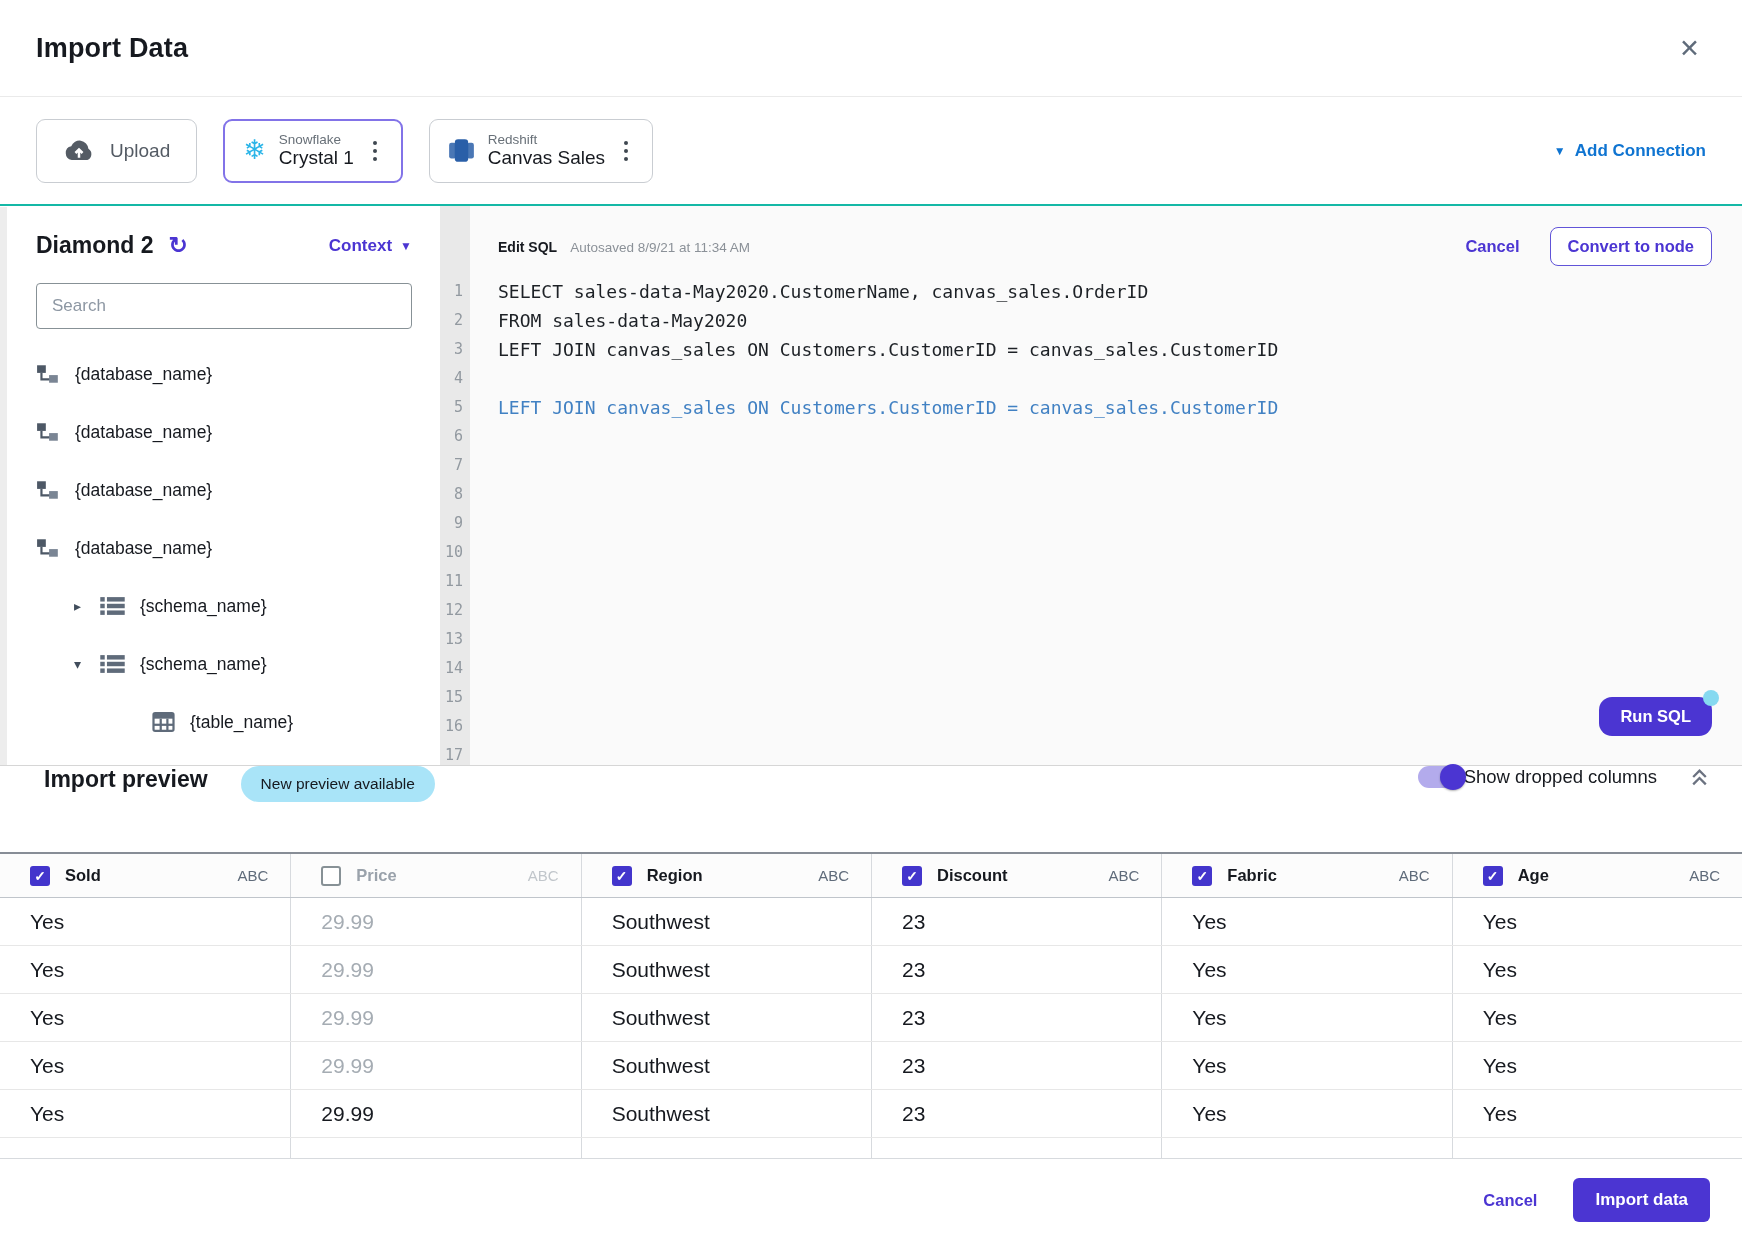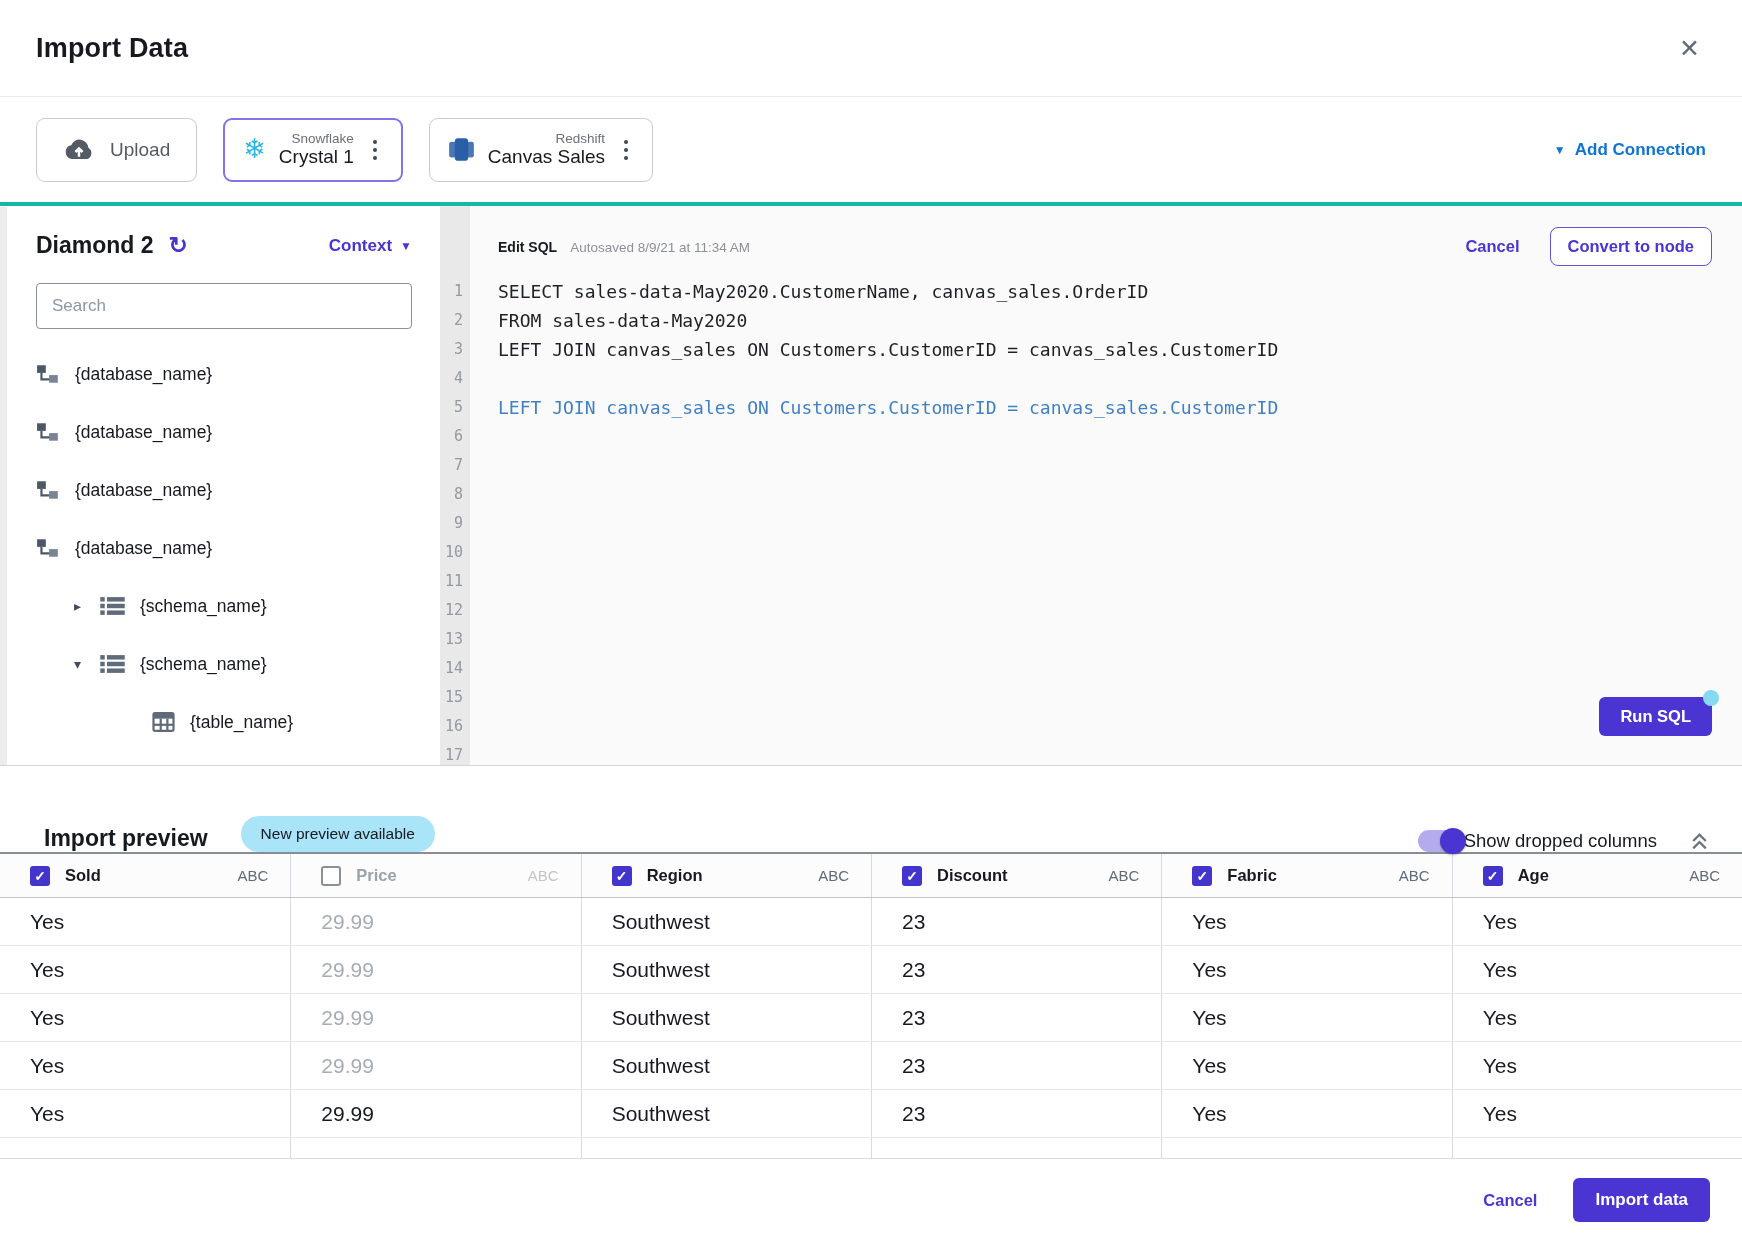--- a/index.html
+++ b/index.html
@@ -5,21 +5,21 @@
   * { margin:0; padding:0; box-sizing:border-box; }
   body { background:#fff; font-family:"Liberation Sans", sans-serif; color:#16191f; }
   .modal { position:relative; width:1742px; height:1238px; background:#fff; overflow:hidden; }
 
   
   .topbar { height:97px; display:flex; align-items:center; padding:0 42px 0 36px; border-bottom:1px solid #eaeaea; }
   .topbar h1 { font-size:27px; font-weight:700; letter-spacing:.2px; }
   .close-x { margin-left:auto; font-size:25px; color:#5f6b7a; cursor:pointer; line-height:1; }
 
   
-  .connections { height:109px; display:flex; align-items:center; padding:0 36px; border-bottom:4px solid #14b8a6; gap:26px;text-align:right; }
+  .connections { height:109px; display:flex; align-items:center; padding:0 36px; border-bottom:2px solid #14b8a6; gap:26px; }
   .card { height:64px; background:#fff; border:1px solid #c9cdd2; border-radius:9px; display:flex; align-items:center; padding:0 18px; gap:13px; cursor:pointer; }
   .card.selected { border:2px solid #8273e8; }
   .card .stack { display:flex; flex-direction:column; line-height:1.15; }
   .card .provider { font-size:13.5px; color:#687078; }
   .card .cname { font-size:19px; color:#16191f; }
   .card.upload { padding:0 26px; gap:15px; }
   .card.upload .ulabel { font-size:19px; color:#545b64; }
   .s3-label { font-size:20px; color:#6e7681; padding:0 6px; }
   .kebab { display:flex; flex-direction:column; gap:4px; padding:4px 6px; cursor:pointer; }
   .kebab i { width:4px; height:4px; border-radius:50%; background:#3f4750; }
@@ -54,25 +54,25 @@
   .sql-head { display:flex; align-items:center; padding-top:21px; }
   .sql-title-wrap { display:flex; align-items:baseline; gap:13px; }
   .sql-title { font-size:14px; font-weight:700; }
   .autosaved { font-size:13.5px; color:#8b9198; }
   .sql-actions { margin-left:auto; display:flex; align-items:center; gap:30px; }
   .link-btn { color:#4b35d2; font-weight:700; font-size:16.5px; cursor:pointer; background:none; border:none; font-family:inherit; }
   .convert-btn { background:#fff; border:1.5px solid #6154d8; border-radius:8px; color:#4b35d2; font-weight:700; font-size:16.5px; padding:9px 17px; cursor:pointer; font-family:inherit; }
   .sql-code { position:absolute; top:71px; left:28px; right:30px; font-family:"DejaVu Sans Mono", monospace; font-size:18px; color:#1d2126; }
   .code-line { height:29px; line-height:29px; white-space:pre; }
   .code-line.highlight { color:#4181c3; }
-  .run-btn { position:absolute; right:30px; bottom:29px; background:#4b35d2; color:#fff; border:none; border-radius:6px; height:39px; padding:0 21px; font-size:16.5px; font-weight:700; cursor:pointer; font-family:inherit; }
+  .run-btn { position:absolute; right:30px; bottom:29px; background:#4b35d2; color:#fff; border:none; border-radius:13px; height:39px; padding:0 21px; font-size:16.5px; font-weight:700; cursor:pointer; font-family:inherit; }
   .run-dot { position:absolute; top:-7px; right:-7px; width:16px; height:16px; border-radius:50%; background:#86d9f0; }
 
   
-  .preview-head { height:86px; display:flex; align-items:flex-end; padding:0 32px 0 44px; }
+  .preview-head { height:86px; display:flex; align-items:flex-start; padding:0 32px 0 44px; }
   .preview-title { font-size:23px; font-weight:700; }
   .badge { margin-left:33px; background:#a9e4f8; color:#16191f; font-size:15.5px; padding:9px 20px; border-radius:20px; }
   .toggle-group { margin-left:auto; display:flex; align-items:center; }
   .toggle { position:relative; width:46px; height:22px; border-radius:11px; background:#b3abec; cursor:pointer; }
   .toggle .knob { position:absolute; right:-2px; top:-2px; width:26px; height:26px; border-radius:50%; background:#4b35d2; box-shadow:0 1px 2px rgba(0,0,0,.3); }
   .toggle-label { font-size:18.5px; }
   .collapse { margin-left:32px; cursor:pointer; display:flex; }
 
   
   .tbl { border-top:2px solid #878d96; }

